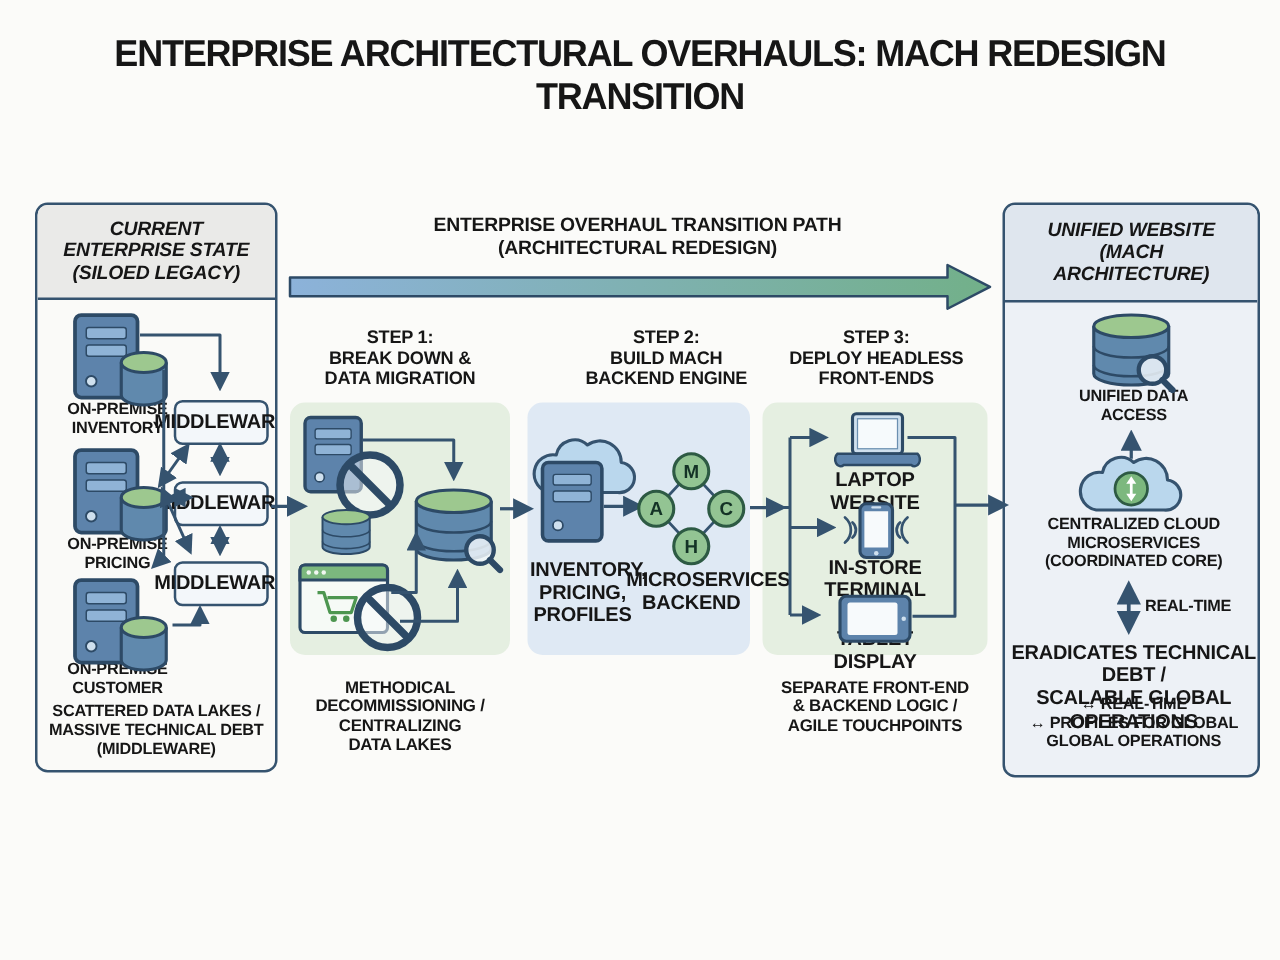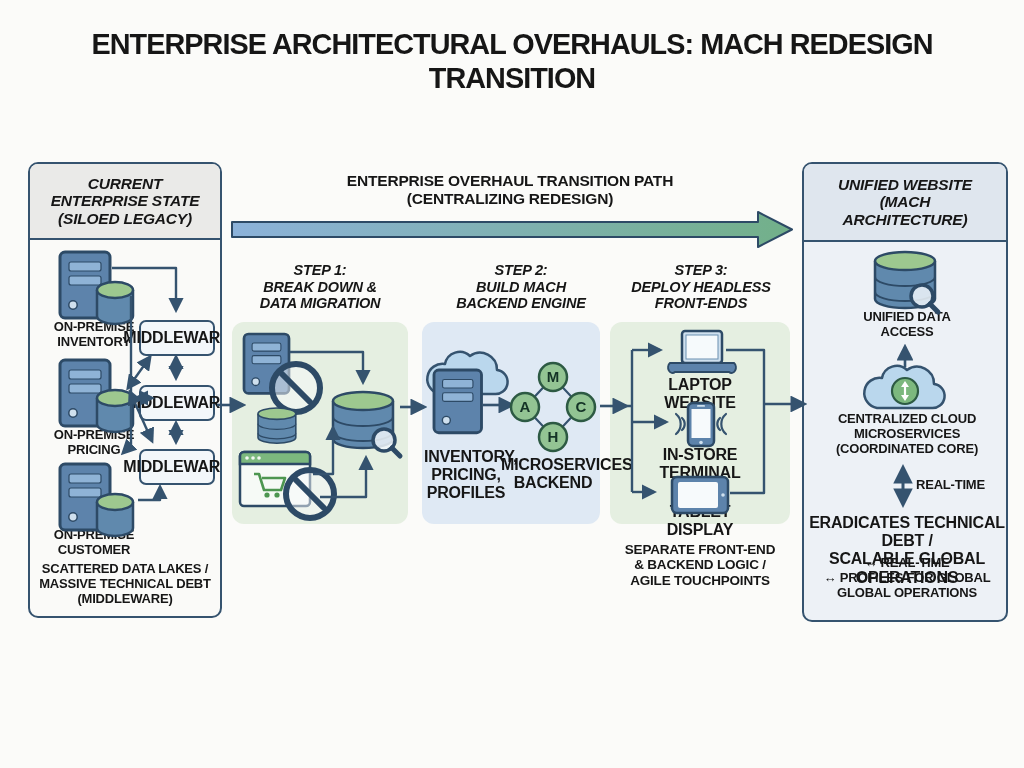--- a/index.html
+++ b/index.html
@@ -17,50 +17,54 @@
                 display:flex;align-items:center;justify-content:center;font-style:italic;}
   .left-panel .panel-header{background:#eaeae8;}
   .right-panel .panel-header{background:#dfe6ee;}
   .panel-header .t{font-size:15.5px;}
   .mw{background:#f3f7fa;border:2px solid #35536f;border-radius:7px;box-sizing:border-box;
       display:flex;align-items:center;justify-content:center;font-size:16px;
       font-weight:bold;color:#161616;letter-spacing:-0.2px;}
   .stepbox{border-radius:12px;}
   .bg-green{background:#e5efe1;}
   .bg-blue{background:#dfe9f4;}
-  .hdr{font-size:14.5px;font-style:italic;}
+  .hdr{font-size:14.5px;}
   .cap{font-size:13.5px;}
   .lbl{font-size:13px;}
   .lbl-s{font-size:16px;}
   .icons{left:0;top:0;pointer-events:none;}
 </style>
 </head>
 <body>
 
 <div class="canvas">
 
   <div class="abs t title">ENTERPRISE ARCHITECTURAL OVERHAULS: MACH REDESIGN TRANSITION</div>
 
   <div class="abs t" style="left:240px;top:172px;width:540px;font-size:15.5px">ENTERPRISE OVERHAUL TRANSITION PATH
-(CENTRALIZING REDESIGN)</div>
+(ARCHITECTURAL REDESIGN)</div>
 
   <div class="abs t hdr" style="left:232px;top:262px;width:176px">STEP 1:
 BREAK DOWN &amp;
 DATA MIGRATION</div>
-  <div class="abs t hdr" style="left:432px;top:262px;width:178px">STEP 2:
+  <div class="abs t hdr" style="left:444px;top:262px;width:178px">STEP 2:
 BUILD MACH
 BACKEND ENGINE</div>
   <div class="abs t hdr" style="left:612px;top:262px;width:178px">STEP 3:
 DEPLOY HEADLESS
 FRONT-ENDS</div>
 
   <div class="abs stepbox bg-green" style="left:232px;top:322px;width:176px;height:202px"></div>
   <div class="abs stepbox bg-blue" style="left:422px;top:322px;width:178px;height:202px"></div>
   <div class="abs stepbox bg-green" style="left:610px;top:322px;width:180px;height:202px"></div>
 
+  <div class="abs t cap" style="left:227px;top:542px;width:186px">METHODICAL
+DECOMMISSIONING /
+CENTRALIZING
+DATA LAKES</div>
   <div class="abs t cap" style="left:605px;top:542px;width:190px">SEPARATE FRONT-END
 &amp; BACKEND LOGIC /
 AGILE TOUCHPOINTS</div>
 
   <div class="abs t lbl-s" style="left:424px;top:448px;width:84px">INVENTORY,
 PRICING,
 PROFILES</div>
   <div class="abs t lbl-s" style="left:501px;top:456px;width:104px">MICROSERVICES
 BACKEND</div>
 

